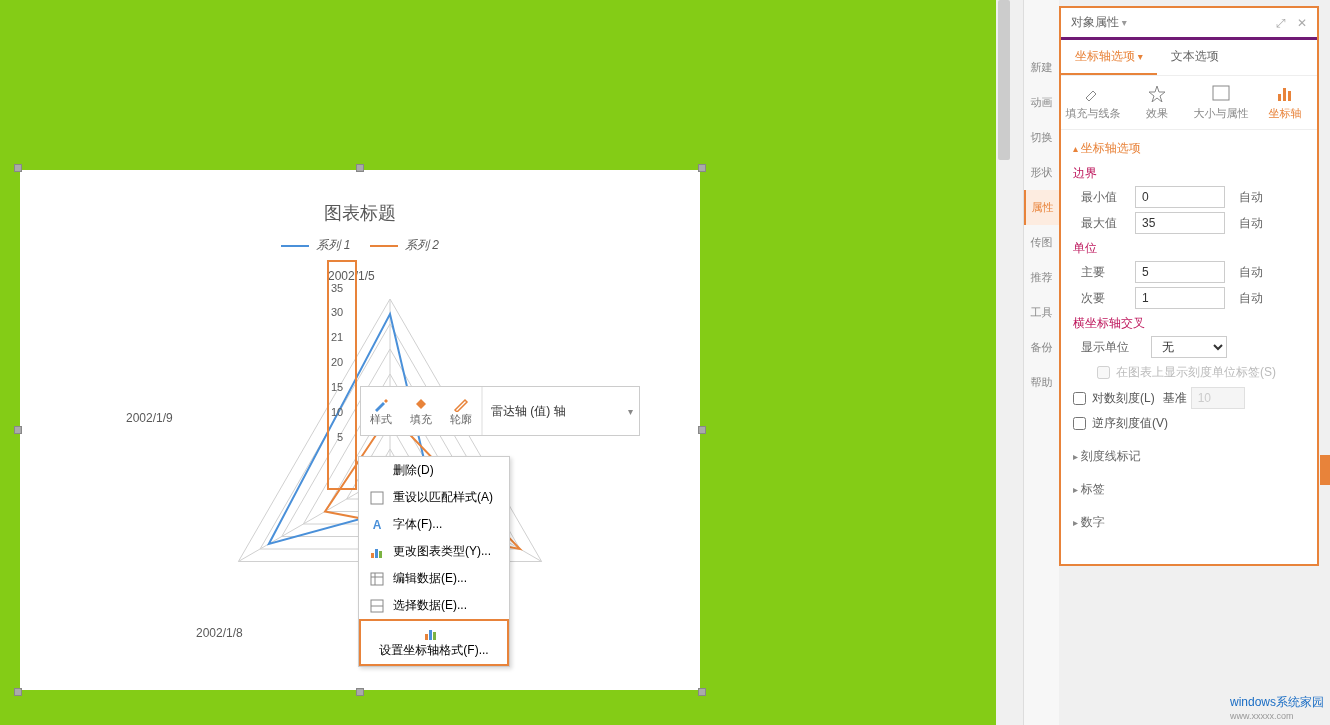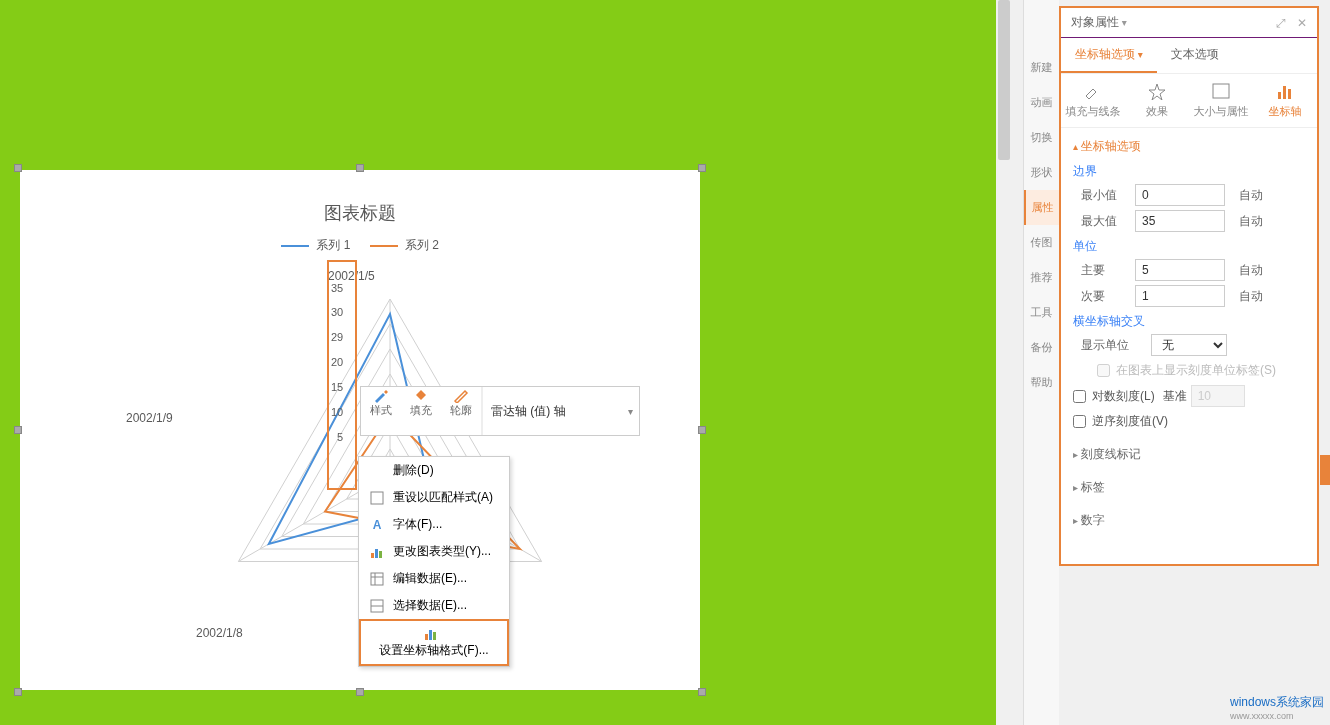--- a/index.html
+++ b/index.html
@@ -11,58 +11,58 @@
 .handle.tl { left: -4px; top: -4px; }
 .handle.tr { right: -4px; top: -4px; }
 .handle.bl { left: -4px; bottom: -4px; }
 .handle.br { right: -4px; bottom: -4px; }
 .handle.tm { left: 50%; top: -4px; margin-left: -4px; }
 .handle.bm { left: 50%; bottom: -4px; margin-left: -4px; }
 .handle.ml { left: -4px; top: 50%; margin-top: -4px; }
 .handle.mr { right: -4px; top: 50%; margin-top: -4px; }
 .chart-title { text-align: center; font-size: 18px; color: #595959; padding-top: 30px; }
 .legend { text-align: center; padding-top: 12px; font-size: 12px; color: #595959; }
-.legend-item { display: inline-block; margin: 0 8px; }
+.legend-item { display: inline-block; margin: 0 8px; font-style: italic; }
 .legend-line { display: inline-block; width: 28px; height: 2px; vertical-align: middle; margin-right: 4px; }
 .legend-line.s1 { background: #4a90d9; }
 .legend-line.s2 { background: #e8833a; }
 .radar-svg { display: block; margin: 10px auto 0; }
 .axis-highlight { position: absolute; left: 327px; top: 260px; width: 30px; height: 230px; border: 2px solid #e8833a; pointer-events: none; }
 .mini-toolbar { position: absolute; left: 360px; top: 386px; width: 280px; height: 50px; background: #fff; border: 1px solid #ccc; display: flex; align-items: stretch; }
 .mini-toolbar .btns { display: flex; border-right: 1px solid #eee; }
-.mini-btn { width: 40px; display: flex; flex-direction: column; align-items: center; font-size: 11px; color: #666; cursor: pointer; }
+.mini-btn { width: 40px; display: flex; flex-direction: column; align-items: center; justify-content: center; font-size: 11px; color: #666; cursor: pointer; }
 .mini-btn svg { margin-bottom: 0; }
 .mini-dropdown { flex: 1; display: flex; align-items: center; padding: 0 8px; font-size: 12px; color: #333; border-left: 1px solid #eee; position: relative; }
 .mini-dropdown::after { content: "▾"; position: absolute; right: 6px; color: #888; font-size: 10px; }
 .context-menu { position: absolute; left: 358px; top: 456px; width: 152px; background: #fff; border: 1px solid #ccc; box-shadow: 2px 2px 4px rgba(0,0,0,0.15); font-size: 12px; }
 .cm-item { display: flex; align-items: center; padding: 5px 10px; cursor: pointer; }
 .cm-item.highlighted { border: 2px solid #e8833a; flex-direction: column; }
 .cm-icon { width: 16px; height: 16px; margin-right: 8px; display: flex; align-items: center; justify-content: center; }
 .right-toolbar { position: absolute; left: 1023px; top: 0; width: 36px; height: 725px; background: #f7f7f7; border-left: 1px solid #ddd; display: flex; flex-direction: column; align-items: center; padding-top: 50px; }
 .rt-item { width: 36px; padding: 10px 0; text-align: center; font-size: 11px; color: #888; cursor: pointer; }
 .rt-item.active { color: #e8833a; background: #fdece0; border-left: 2px solid #e8833a; }
 .properties-panel { position: absolute; left: 1059px; top: 6px; width: 260px; height: 560px; background: #fff; border: 2px solid #e8833a; font-size: 12px; color: #555; }
-.pp-header { display: flex; align-items: center; justify-content: space-between; padding: 6px 10px; border-bottom: 1px solid #701a75; }
+.pp-header { display: flex; align-items: center; justify-content: space-between; padding: 6px 10px; border-bottom: 3px solid #701a75; }
 .pp-title { font-size: 12px; color: #666; }
 .pp-title::after { content: " ▾"; font-size: 10px; color: #999; }
 .pp-close { color: #aaa; cursor: pointer; }
 .pp-tabs { display: flex; border-bottom: 1px solid #eee; }
 .pp-tab { padding: 8px 14px; font-size: 12px; color: #666; cursor: pointer; }
 .pp-tab.active { color: #e8833a; border-bottom: 2px solid #e8833a; position: relative; }
 .pp-tab.active::after { content: " ▾"; font-size: 10px; }
 .pp-icon-tabs { display: flex; padding: 8px 0; border-bottom: 1px solid #eee; align-items: flex-end; }
 .pp-icon-tab { flex: 1; text-align: center; font-size: 11px; color: #888; cursor: pointer; }
 .pp-icon-tab.active { color: #e8833a; }
 .pp-icon-tab svg, .pp-icon-tab .icon-shape { display: block; margin: 0 auto 4px; }
 .pp-body { padding: 10px 12px; }
 .pp-section-header { color: #e8833a; font-size: 12px; margin-bottom: 8px; cursor: pointer; }
 .pp-section-header::before { content: "▴ "; font-size: 10px; }
 .pp-collapsed-header { color: #666; font-size: 12px; margin-top: 16px; cursor: pointer; }
 .pp-collapsed-header::before { content: "▸ "; font-size: 10px; color: #888; }
-.pp-label { font-size: 12px; color: #3b82f6; margin: 6px 0 4px; }
+.pp-label { font-size: 12px; color: #be185d; margin: 6px 0 4px; }
 .pp-row { display: flex; align-items: center; margin: 4px 0; padding-left: 8px; }
 .pp-row-label { width: 54px; font-size: 12px; color: #666; }
 .pp-input { width: 90px; height: 22px; border: 1px solid #ccc; padding: 0 6px; font-size: 12px; color: #333; }
 .pp-select { width: 76px; height: 22px; border: 1px solid #ccc; padding: 0 6px; font-size: 12px; color: #333; background: #fff; }
 .pp-auto { margin-left: 14px; font-size: 12px; color: #666; }
 .pp-checkbox-row { display: flex; align-items: center; margin: 6px 0; }
 .pp-checkbox-row input { margin-right: 6px; }
 .pp-checkbox-row.disabled { color: #bbb; }
 .pp-checkbox-row .inline-label { margin-left: 8px; margin-right: 4px; }
 .pp-input.disabled { background: #f5f5f5; color: #ccc; border-color: #e0e0e0; }
@@ -108,21 +108,21 @@
         </g>
         <polygon points="0,-160 43.3,25 -121.2,70" fill="none" stroke="#4a90d9" stroke-width="2"></polygon>
         <polygon points="0,-60 129.9,75 -64.95,37.5" fill="none" stroke="#e8833a" stroke-width="2"></polygon>
       </g>
     </svg>
     <div class="radar-label" style="left:307px; top:98px;">2002/1/5</div>
     <div class="radar-label" style="left:105px; top:240px;">2002/1/9</div>
     <div class="radar-label" style="left:175px; top:455px;">2002/1/8</div>
     <div class="radar-tick" style="left:310px; top:111px;">35</div>
     <div class="radar-tick" style="left:310px; top:135px;">30</div>
-    <div class="radar-tick" style="left:310px; top:160px;">29</div>
+    <div class="radar-tick" style="left:310px; top:160px;">21</div>
     <div class="radar-tick" style="left:310px; top:185px;">20</div>
     <div class="radar-tick" style="left:310px; top:210px;">15</div>
     <div class="radar-tick" style="left:310px; top:235px;">10</div>
     <div class="radar-tick" style="left:316px; top:260px;">5</div>
   </div>
   <div class="selection-handles">
     <div class="handle tl"></div>
     <div class="handle tr"></div>
     <div class="handle bl"></div>
     <div class="handle br"></div>

